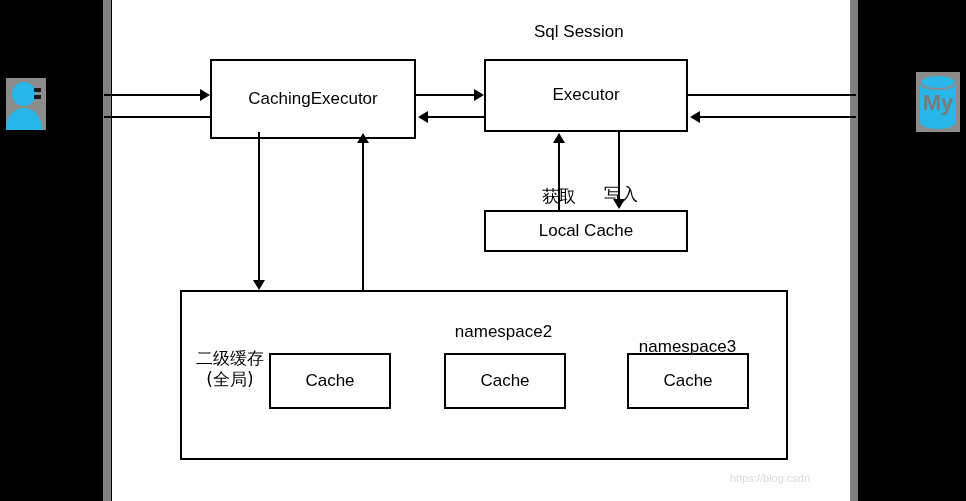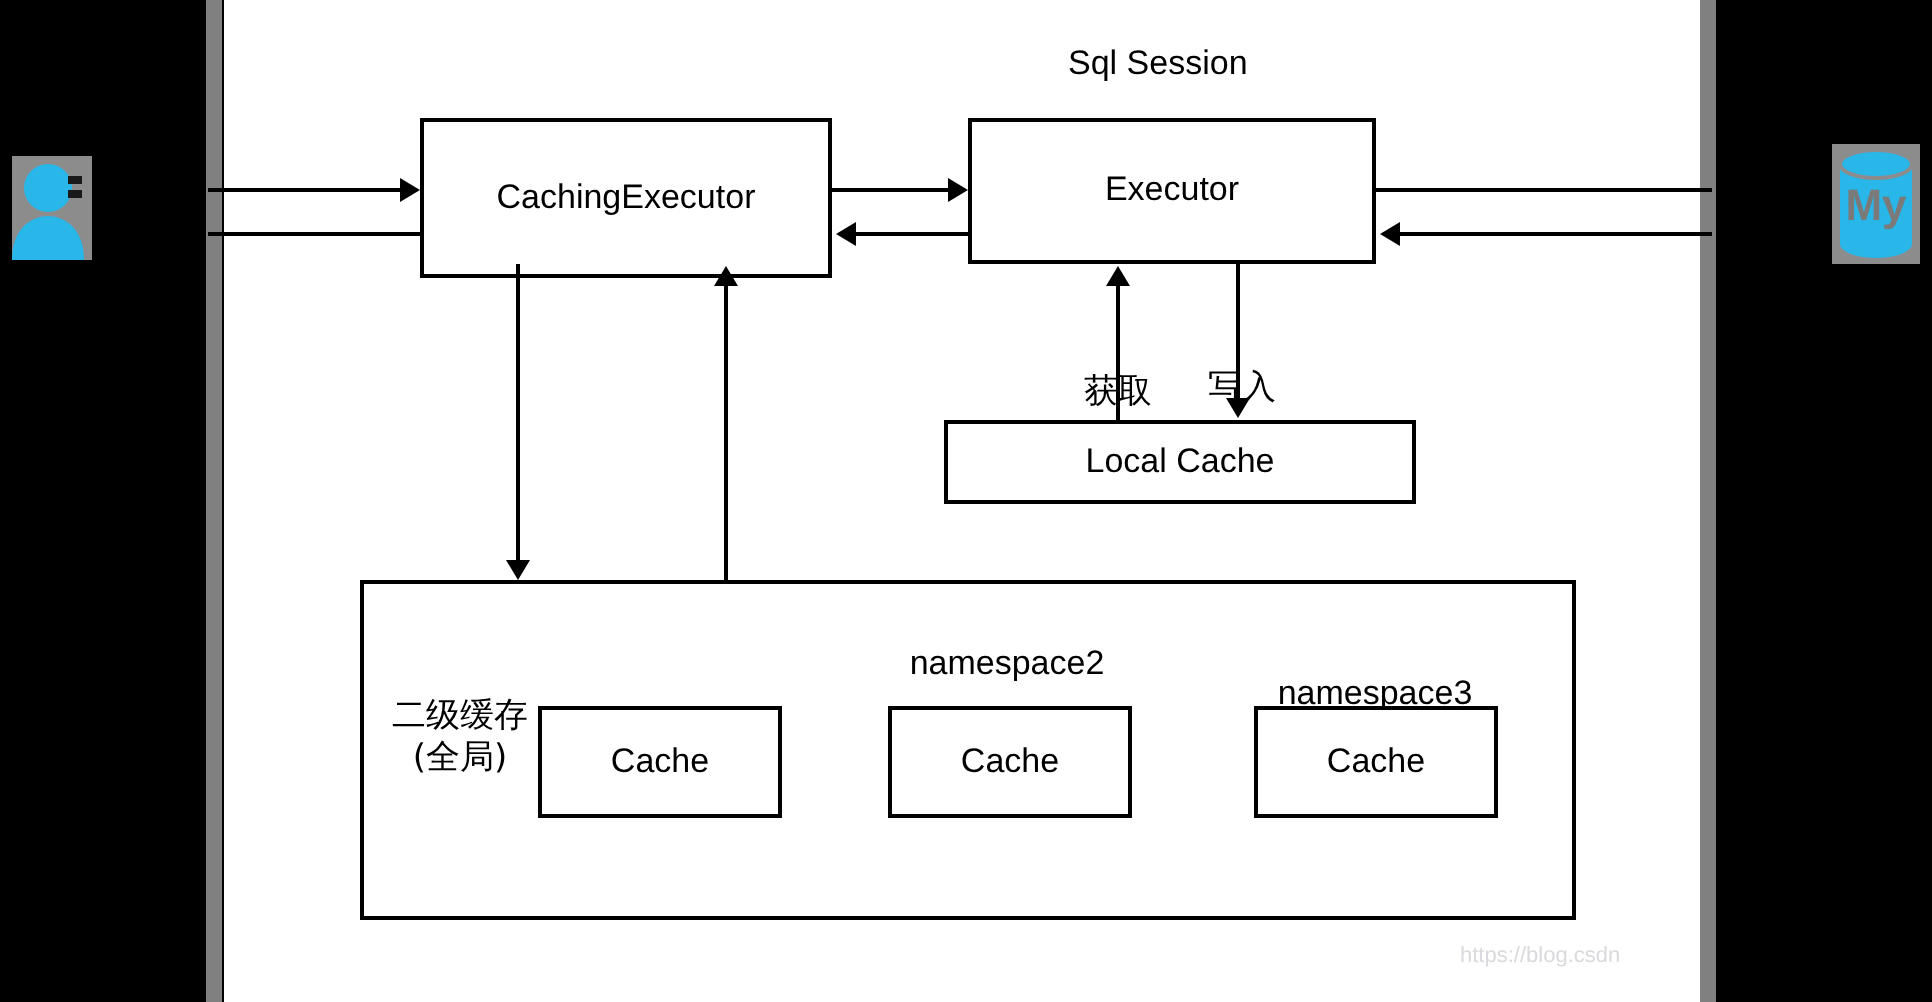--- a/index.html
+++ b/index.html
@@ -173,21 +173,21 @@
       <text x="26" y="42" text-anchor="middle" font-family="Liberation Sans, sans-serif" font-size="22" font-weight="bold" fill="#7a7a7a">My</text>
     </svg>
   </div>
 
   <div class="title" style="left:534px; top:22px;">Sql Session</div>
 
   <div class="node" style="left:210px; top:59px; width:206px; height:80px;">CachingExecutor</div>
 
   <div class="node" style="left:484px; top:59px; width:204px; height:73px;">Executor</div>
 
-  <div class="node" style="left:472px; top:210px; width:236px; height:42px;">Local Cache</div>
+  <div class="node" style="left:484px; top:210px; width:204px; height:42px;">Local Cache</div>
 
   <div class="plain-box" style="left:180px; top:290px; width:608px; height:170px;"></div>
 
   <div class="label cn" style="left:185px; top:348px; width:90px;">
     <span>二级缓存</span><br>
     <span>(全局)</span>
   </div>
 
   <div class="node" style="left:269px; top:353px; width:122px; height:56px;">Cache</div>
 

